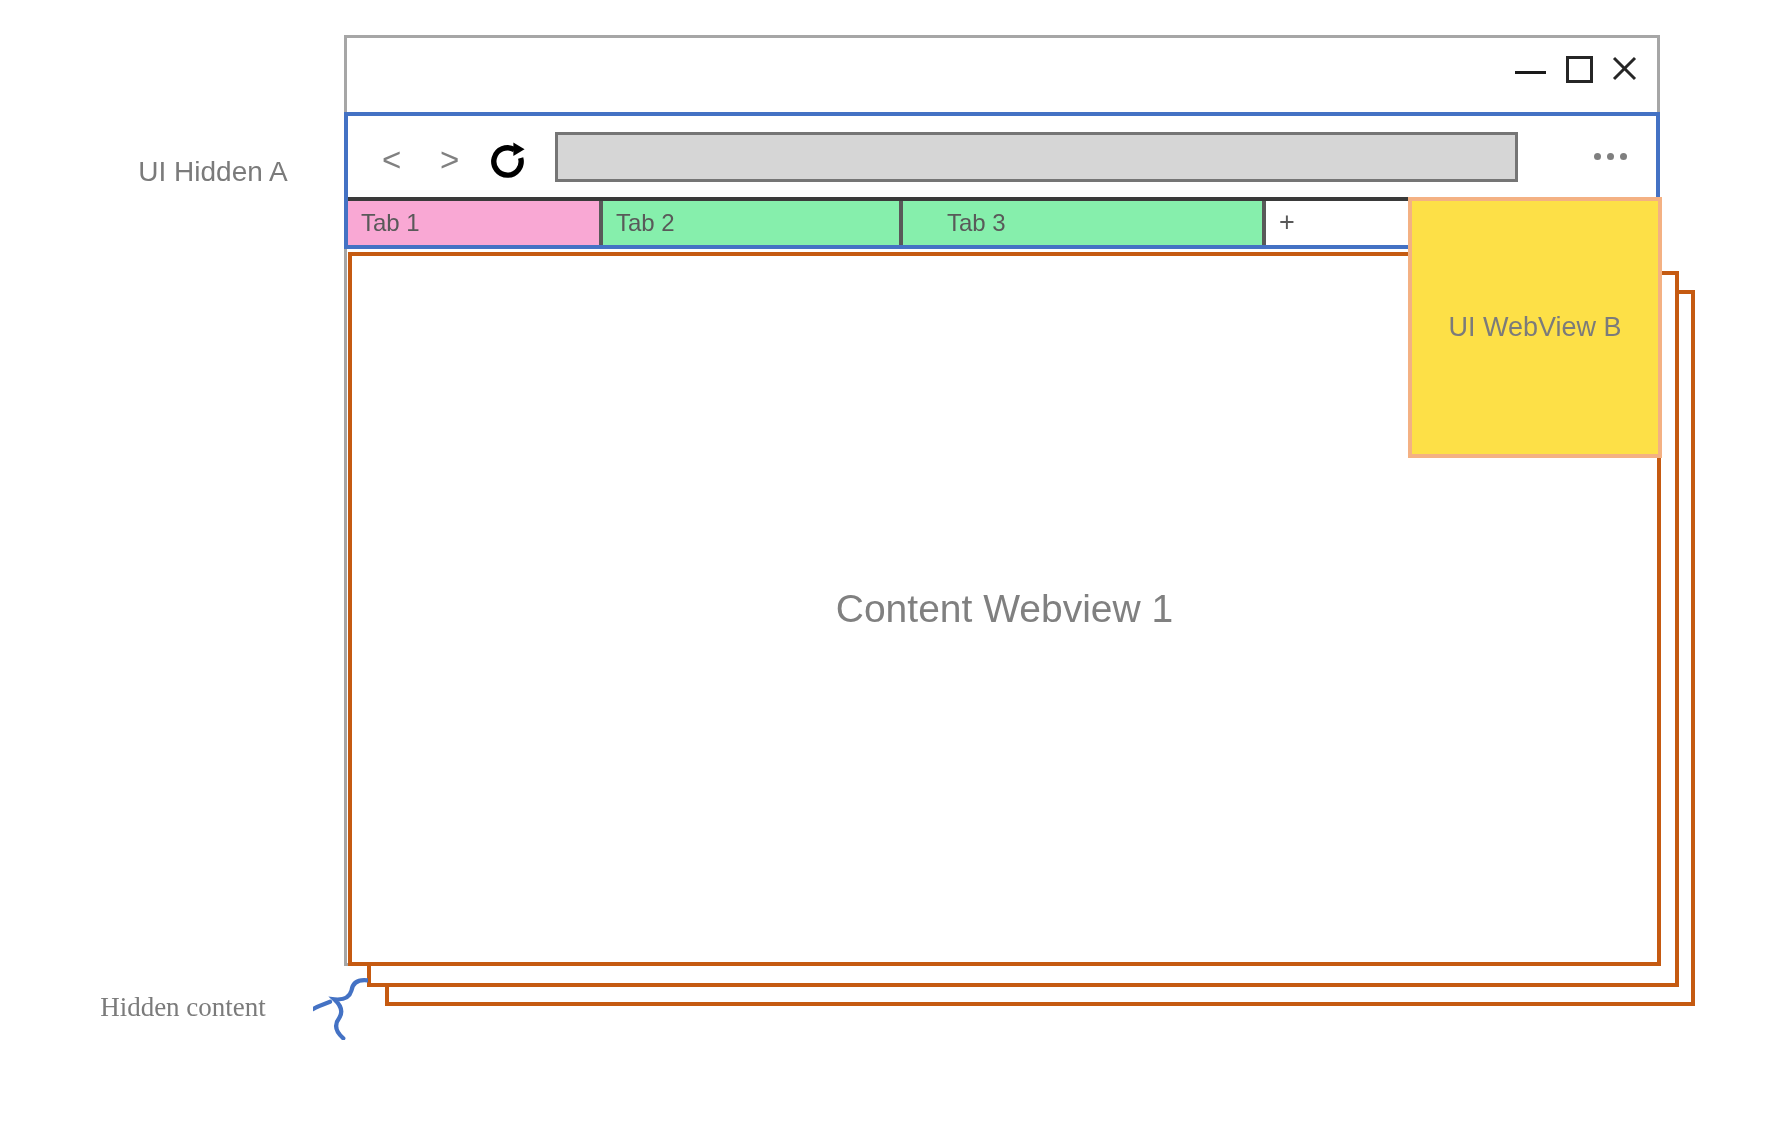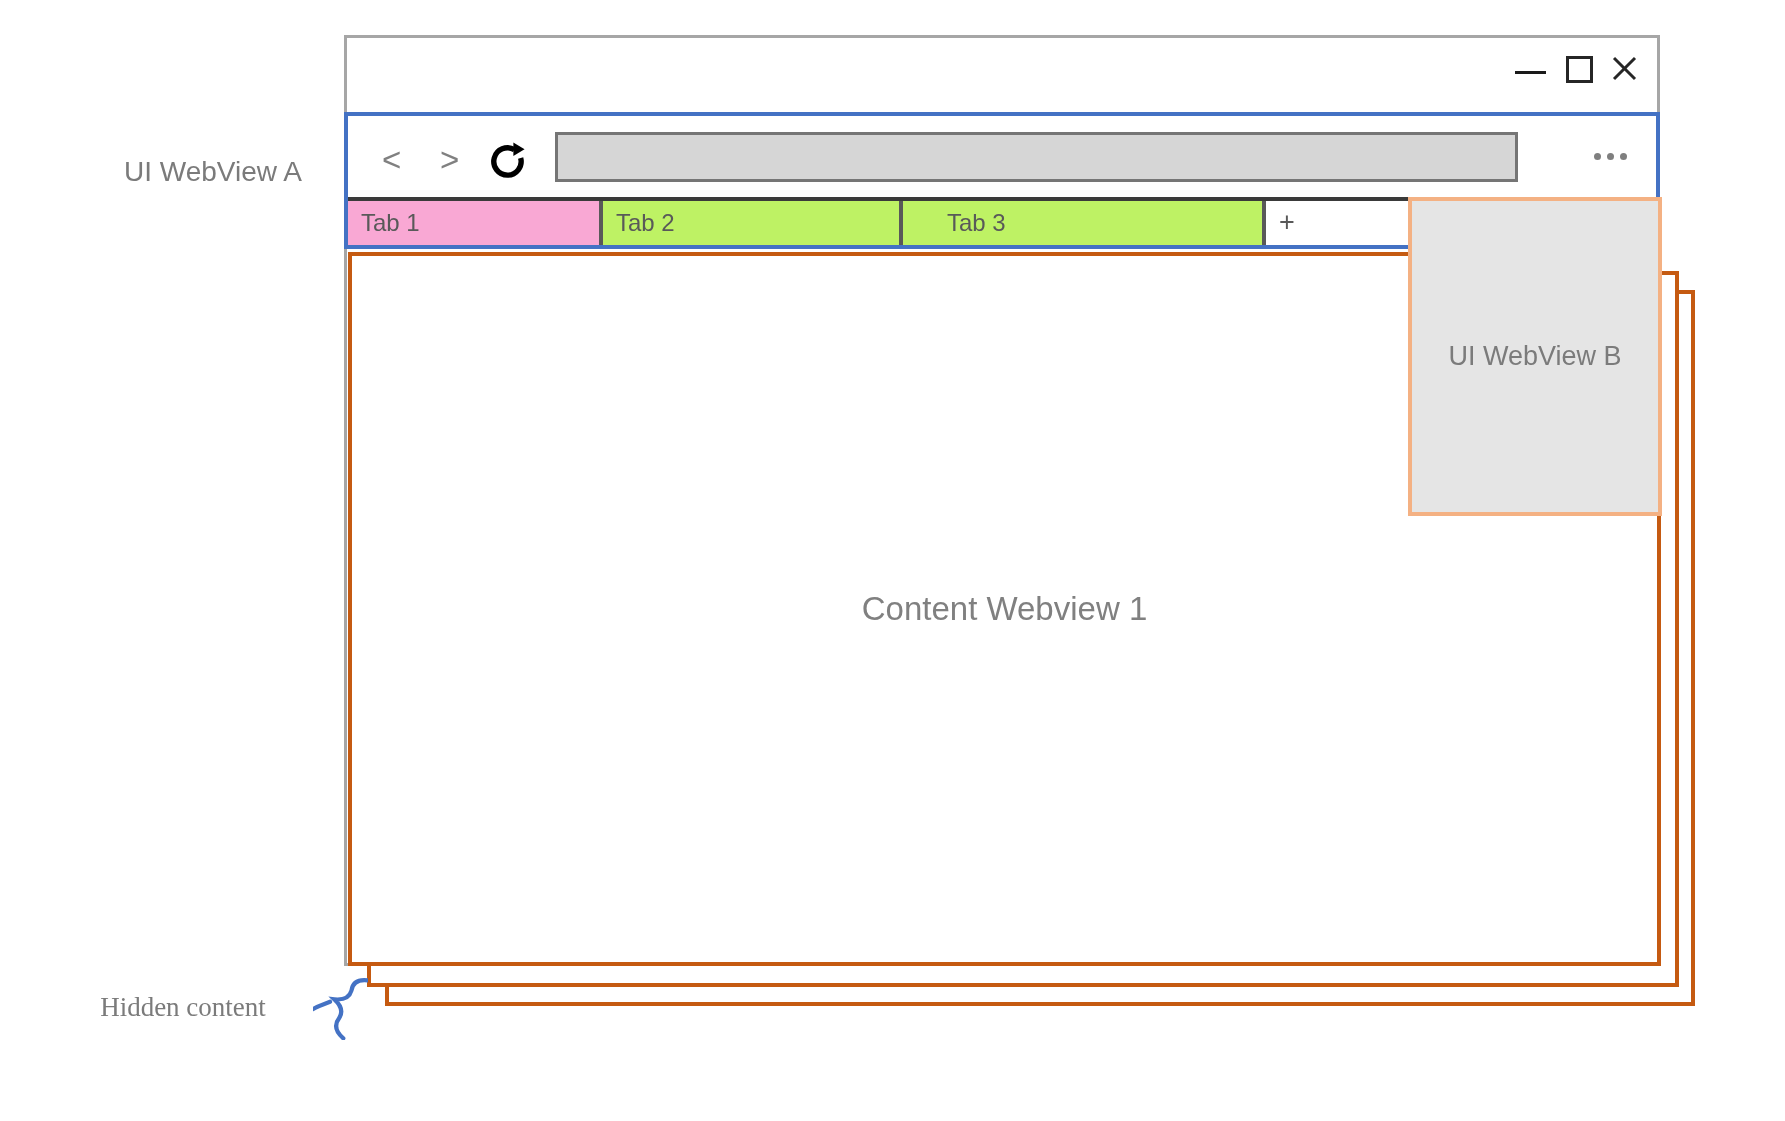--- a/index.html
+++ b/index.html
@@ -27,48 +27,48 @@
   .nav-glyph{color:#808080;font-size:33px;line-height:33px;font-weight:500;}
   .nav-back{left:34px;top:27px;}
   .nav-fwd{left:92px;top:27px;}
   .nav-refresh{left:140px;top:24px;width:39px;height:39px;}
   .addressbar{left:207px;top:16px;width:963px;height:50px;background:#d6d6d6;border:3px solid #757575;}
   .more-dots{left:1246px;top:37px;display:flex;gap:6px;}
   .more-dots i{width:7px;height:7px;border-radius:50%;background:#7f7f7f;display:block;}
 
   
   .tabbar{left:0px;bottom:0px;width:1308px;height:48px;border-top:4px solid #3a3a3a;display:flex;background:#ffffff;}
-  .tab{height:44px;line-height:44px;padding-left:13px;font-size:24px;color:#595959;background:#bef264;}
+  .tab{height:44px;line-height:44px;padding-left:13px;font-size:24px;color:#595959;background:#86efac;}
   .tab.active{background:#f9a8d4;}
   .tab-1{width:238px;}
   .tab-2{width:283px;}
   .tab-3{width:315px;padding-left:44px;}
   .tab-sep{width:4px;height:44px;background:#595959;}
   .tab-new{flex:1;height:44px;line-height:42px;padding-left:13px;font-size:27px;color:#595959;}
 
   
   .cw{border:4px solid #c55a11;background:#ffffff;}
   .cw3{left:385px;top:290px;width:1310px;height:716px;}
   .cw2{left:367px;top:271px;width:1312px;height:716px;}
   .cw1{left:348px;top:252px;width:1313px;height:714px;display:flex;align-items:center;justify-content:center;}
-  .cw1-label{color:#808080;font-size:33px;}
+  .cw1-label{color:#808080;font-size:39px;}
 
   
-  .frame-b{left:1408px;top:197px;width:254px;height:319px;border:4px solid #f4b183;background:#e5e5e5;
+  .frame-b{left:1408px;top:197px;width:254px;height:261px;border:4px solid #f4b183;background:#fde047;
            display:flex;align-items:center;justify-content:center;}
   .frame-b .annotation{font-size:27px;}
 
   .brace{left:313px;top:968px;width:55px;height:72px;}
 </style>
 </head>
 <body>
 
 <div id="canvas">
 
-  <div class="abs annotation ann-a">UI WebView A</div>
+  <div class="abs annotation ann-a">UI Hidden A</div>
 
   <div class="abs window">
     <div class="abs titlebar">
       <div class="abs btn-min"></div>
       <div class="abs btn-max"></div>
       <svg class="abs btn-close" viewBox="0 0 29 29">
         <line x1="4" y1="4" x2="25" y2="25" stroke="#262626" stroke-width="3"></line>
         <line x1="25" y1="4" x2="4" y2="25" stroke="#262626" stroke-width="3"></line>
       </svg>
     </div>

